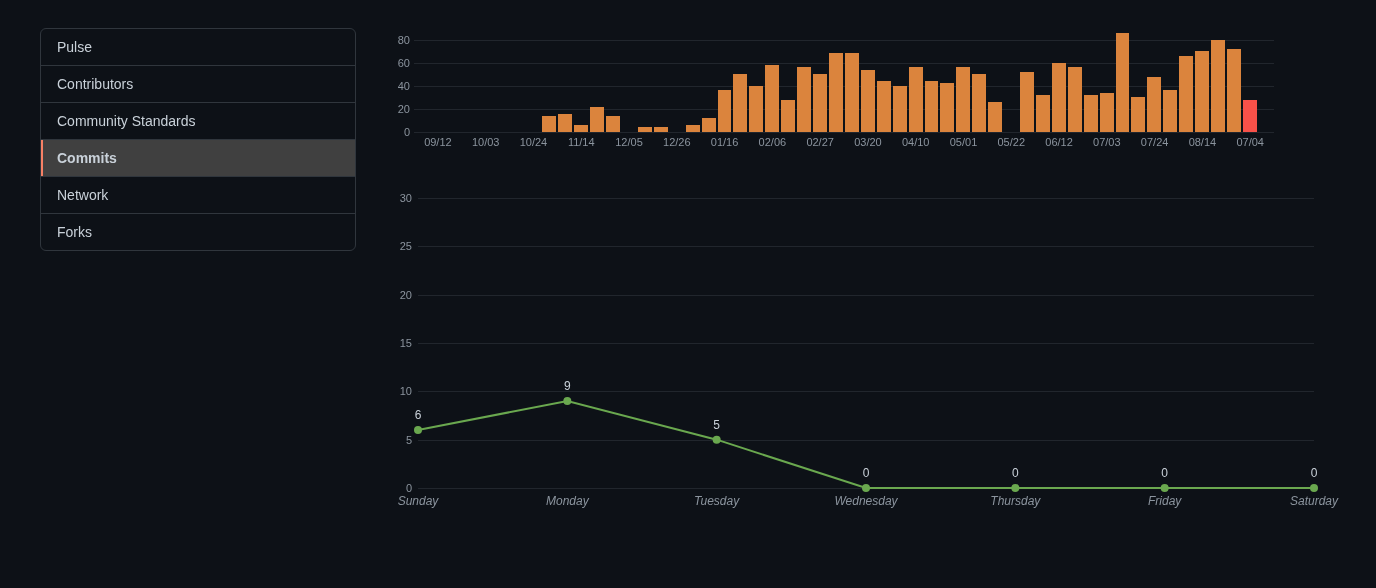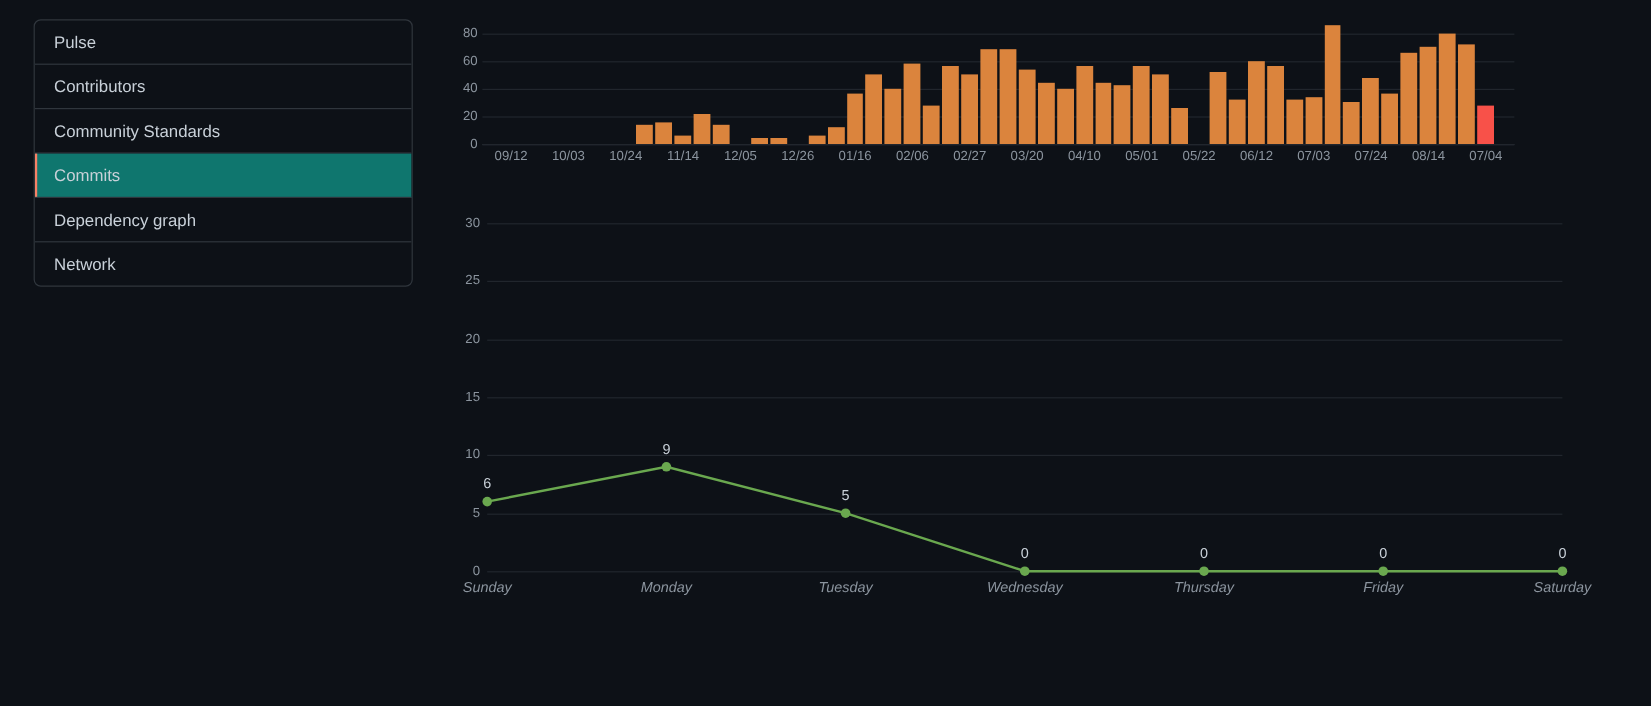--- a/index.html
+++ b/index.html
@@ -1,29 +1,30 @@
 <!DOCTYPE html>
 <html><head>
   <meta charset="utf-8">
   <style>
     * { box-sizing: border-box; margin: 0; padding: 0; }
     html, body { background: #0d1117; color: #c9d1d9; font-family: -apple-system, BlinkMacSystemFont, "Segoe UI", Helvetica, Arial, sans-serif; width: 1376px; height: 588px; }
-    .root { display: flex; padding-left: 28px; padding-top: 16px; }
+    .root { display: flex; padding-left: 40px; padding-top: 16px; margin-top: 12px; }
     .sidebar { width: 316px; flex: 0 0 316px; border: 1px solid #30363d; border-radius: 6px; overflow: hidden; height: fit-content; }
     .sidebar-item {
       padding: 10px 16px;
       font-size: 14px;
       color: #c9d1d9;
       border-bottom: 1px solid #30363d;
       cursor: pointer;
     }
     .sidebar-item:last-child { border-bottom: none; }
     .sidebar-item.selected {
-      background: #0f766e;
+      background: #404040;
       position: relative;
+      font-weight: bold;
     }
     .sidebar-item.selected::before {
       content: "";
       position: absolute;
       left: 0; top: 0; bottom: 0;
       width: 2px;
       background: #f78166;
     }
     .main { flex: 1; padding-left: 38px; padding-right: 60px; }
     .barchart { position: relative; width: 880px; height: 130px; margin-bottom: 40px; }
@@ -49,22 +50,22 @@
   </style>
 </head>
 <body>
 
 <div class="root">
   <nav class="sidebar" id="sidebar">
       <div class="sidebar-item"><span>Pulse</span></div>
       <div class="sidebar-item"><span>Contributors</span></div>
       <div class="sidebar-item"><span>Community Standards</span></div>
       <div class="sidebar-item selected"><span>Commits</span></div>
-      <div class="sidebar-item"><span>Dependency graph</span></div>
       <div class="sidebar-item"><span>Network</span></div>
+      <div class="sidebar-item"><span>Forks</span></div>
     </nav>
 
   <main class="main">
     <div class="barchart">
       <div class="barchart-plot" id="barchart-plot">
           <div class="barchart-grid" style="top: 100%;"></div>
           <div class="barchart-ylabel" style="top: 100%;">0</div>
           <div class="barchart-grid" style="top: 77.7778%;"></div>
           <div class="barchart-ylabel" style="top: 77.7778%;">20</div>
           <div class="barchart-grid" style="top: 55.5556%;"></div>

